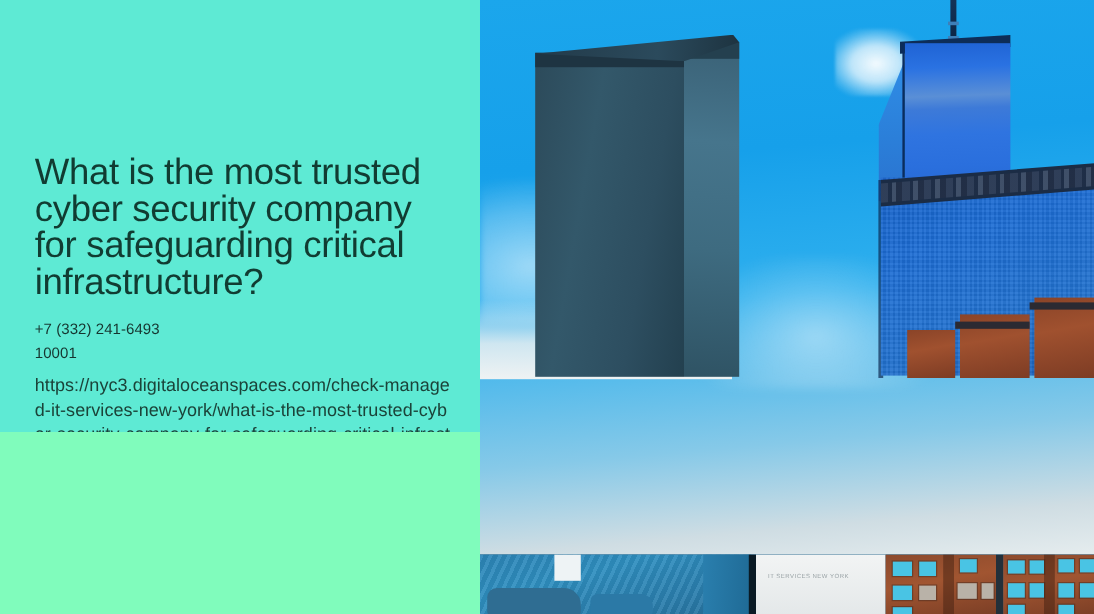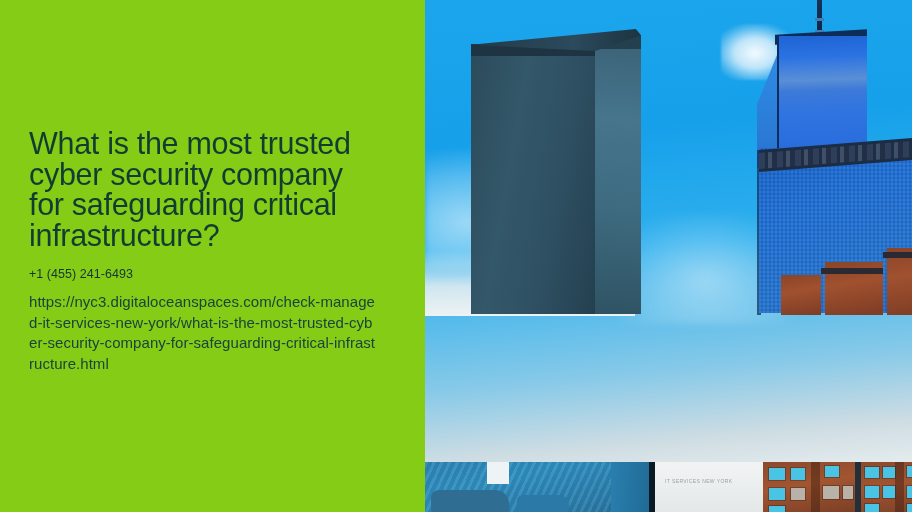--- a/index.html
+++ b/index.html
@@ -18,25 +18,24 @@
     width: 912px;
     height: 512px;
     display: flex;
     overflow: hidden;
   }
 
   
   .left-panel {
     position: relative;
     width: 400px;
-    height: 512px;
-    background: #84cc16;
+    height: 360px;
+    background: #5eead4;
     flex: 0 0 400px;
     overflow: hidden;
-    padding-left: 25px;
   }
   .left-inner {
     position: absolute;
     left: 29px;
     top: 128px;
     width: 352px;
   }
   .headline {
     font-size: 30.5px;
     line-height: 30.5px;
@@ -382,24 +381,25 @@
 <body>
 
 <div class="page">
 
   <div class="left-panel">
     <div class="left-inner">
 
       <h1 class="headline">What is the most trusted cyber security company for safeguarding critical infrastructure?</h1>
 
 
-      <p class="contact-line">+1 (455) 241-6493</p>
-
-
-
+      <p class="contact-line">+7 (332) 241-6493</p>
+
+
+
+      <p class="contact-line">10001</p>
 
       <p class="url">https://nyc3.digitaloceanspaces.com/check-managed-it-services-new-york/what-is-the-most-trusted-cyber-security-company-for-safeguarding-critical-infrastructure.html</p>
     </div>
   </div>
 
   <div class="photo-panel">
 
     <div class="sky"></div>
     <div class="cloud-a"></div>
     <div class="cloud-b"></div>

